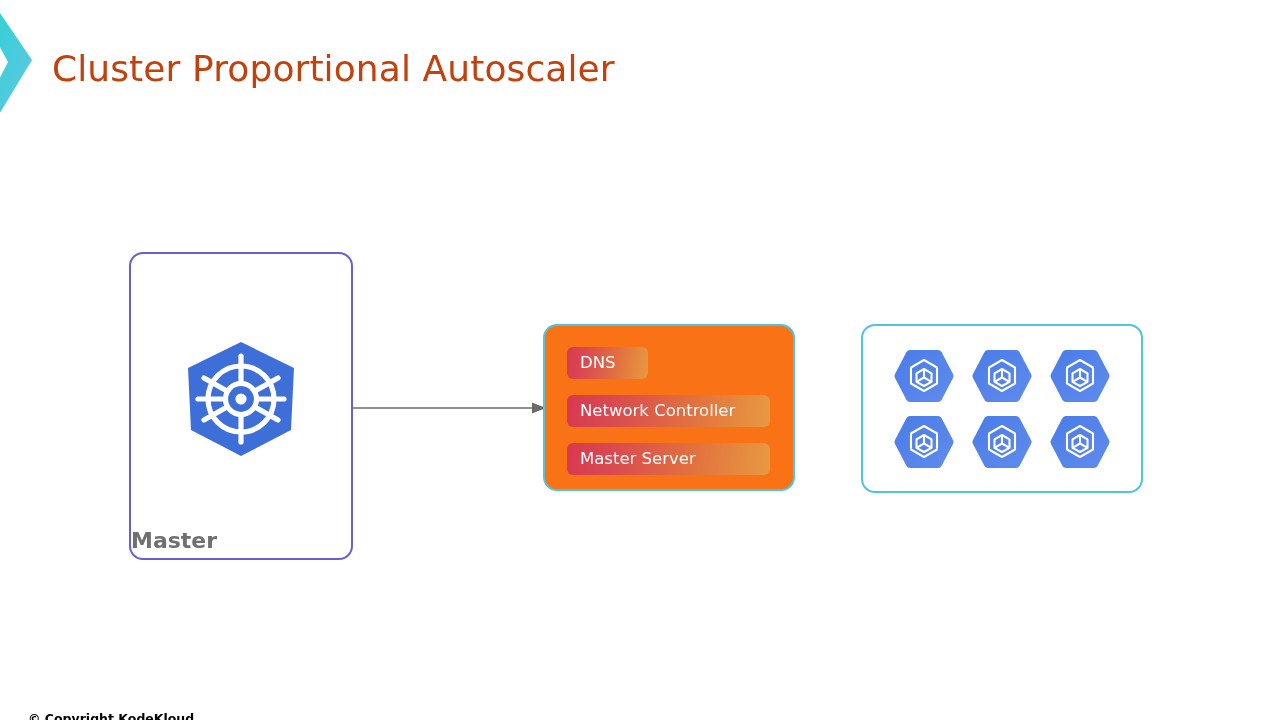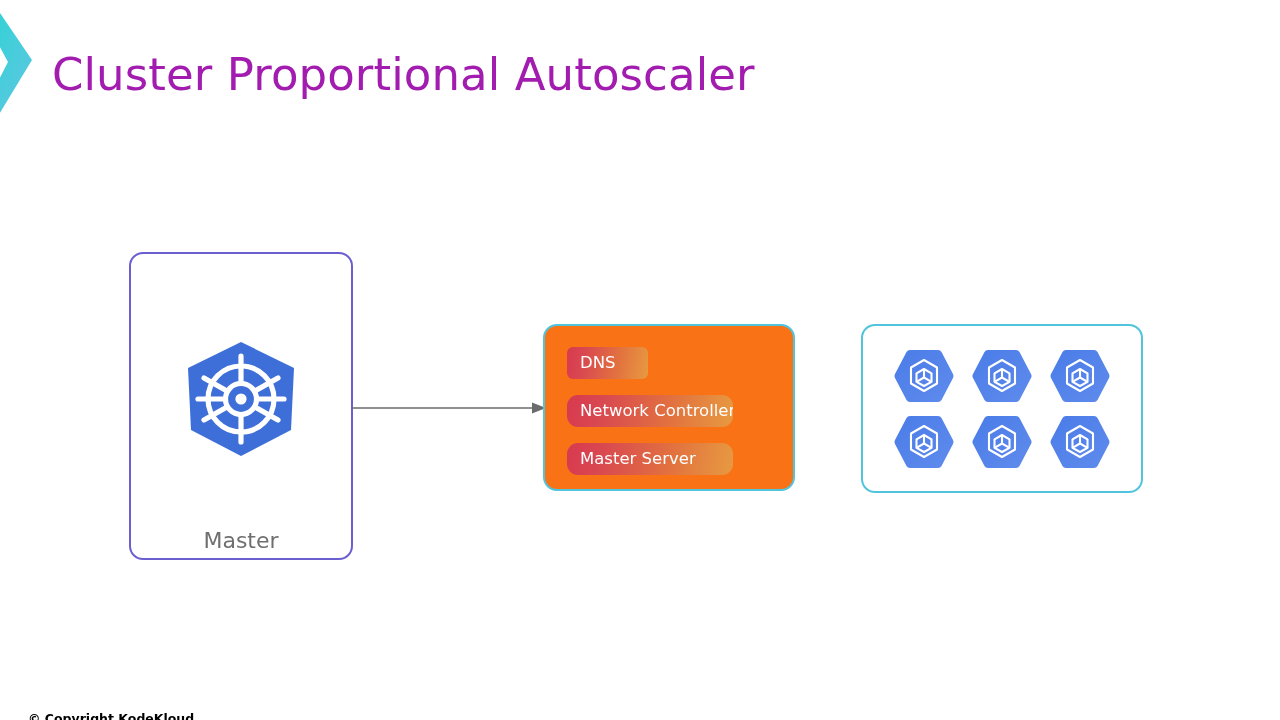--- a/index.html
+++ b/index.html
@@ -22,23 +22,23 @@
     top: 8px;
     width: 60px;
     height: 110px;
   }
 
   
   .slide-title {
     position: absolute;
     left: 52px;
     top: 48px;
-    font-size: 45px;
+    font-size: 36px;
     font-weight: 400;
-    color: #a21caf;
+    color: #c2410c;
     letter-spacing: 0.1px;
     white-space: nowrap;
   }
 
   
   .diagram {
     position: absolute;
     left: 0;
     top: 0;
     width: 1280px;
@@ -63,24 +63,23 @@
     top: 86px;
     transform: translateX(-50%);
     width: 120px;
     height: 118px;
   }
   .master-label {
     position: absolute;
     left: 0;
     right: 0;
     top: 274px;
-    text-align: center;
     font-size: 22px;
     color: #6f6f6f;
-    font-weight: 400;
+    font-weight: 700;
   }
 
   
   .connector {
     position: absolute;
     left: 352px;
     top: 392px;
     width: 196px;
     height: 32px;
   }
@@ -105,21 +104,21 @@
     color: #ffffff;
     font-size: 16.5px;
     line-height: 32px;
     padding-left: 13px;
     box-sizing: border-box;
     margin-bottom: 16px;
     overflow: hidden;
     white-space: nowrap;
   }
   .pill.w-short { width: 81px; }
-  .pill.w-long  { width: 166px; border-radius: 11px; }
+  .pill.w-long  { width: 203px; }
 
   
   .nodes-panel {
     position: absolute;
     left: 861px;
     top: 324px;
     width: 282px;
     height: 169px;
     border: 2px solid #4fc4dc;
     border-radius: 14px;

